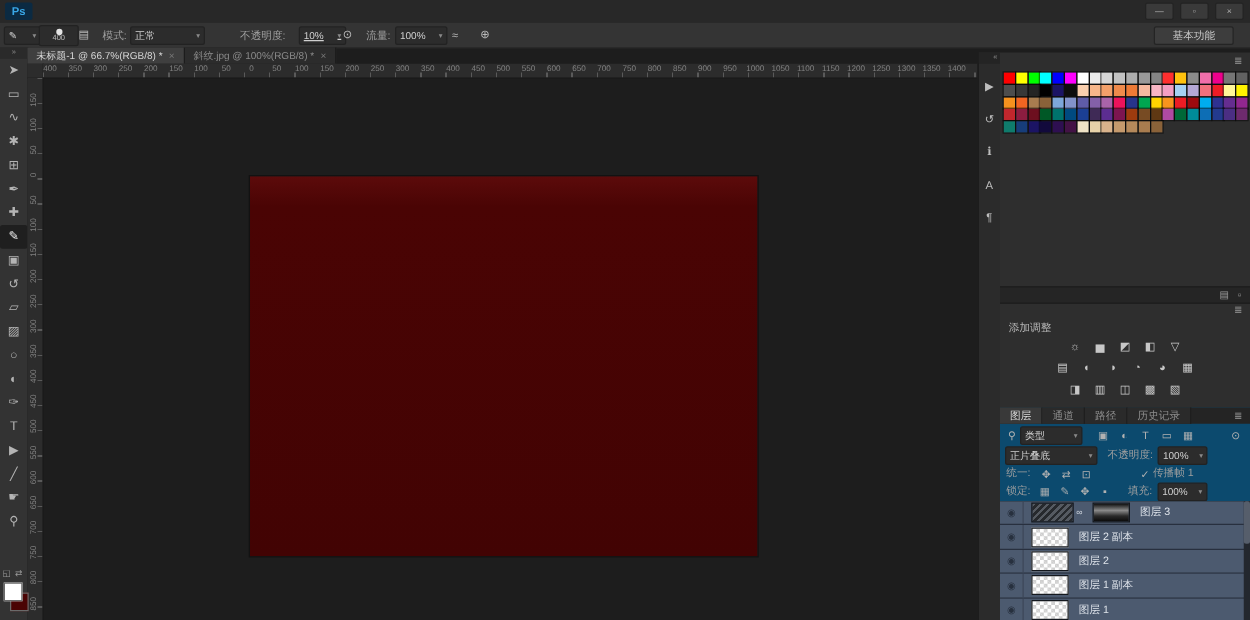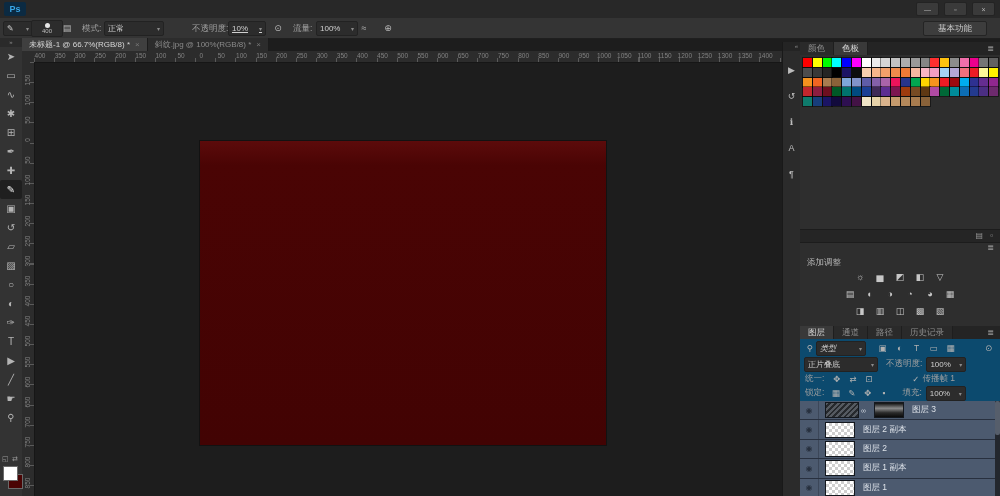--- a/index.html
+++ b/index.html
@@ -122,21 +122,21 @@
       <span class="bdot"></span>
       <span class="bsz">400</span>
     </div>
     <div class="oic" style="left:59px;">▤</div>
     <span class="olbl" style="left:82px;">模式:</span>
     <div class="obox" style="left:104px;width:52px;">
       <span>正常</span>
       <span class="dd">▾</span>
     </div>
     <span class="olbl" style="left:192px;">不透明度:</span>
-    <div class="obox" style="left:228px;width:30px;text-decoration:underline;">
+    <div class="obox" style="left:239px;width:30px;text-decoration:underline;">
       <span>10%</span>
       <span class="dd">▾</span>
     </div>
     <div class="oic" style="left:270px;">⊙</div>
     <span class="olbl" style="left:293px;">流量:</span>
     <div class="obox" style="left:316px;width:34px;">
       <span>100%</span>
       <span class="dd">▾</span>
     </div>
     <div class="oic" style="left:356px;">≈</div>
@@ -263,24 +263,20 @@
         <div class="dock-ico">↺</div>
         <div class="dock-ico">ℹ</div>
         <div class="dock-ico">A</div>
         <div class="dock-ico">¶</div>
       </div>
   </div>
 
   <div id="rightcol" class="abs">
 
     <div class="panel" style="top:0;height:187px;">
-      <div class="ptabbar" id="swatch-tabs">
-          <span class="ptab">颜色</span>
-          <span class="ptab on">色板</span>
-        </div>
       <span class="pmenu abs" style="right:2px;top:0;">≣</span>
       <div id="swatch-grid">
           <div class="sw" style="background: rgb(255, 0, 0);"></div>
           <div class="sw" style="background: rgb(255, 255, 0);"></div>
           <div class="sw" style="background: rgb(0, 255, 0);"></div>
           <div class="sw" style="background: rgb(0, 255, 255);"></div>
           <div class="sw" style="background: rgb(0, 0, 255);"></div>
           <div class="sw" style="background: rgb(255, 0, 255);"></div>
           <div class="sw" style="background: rgb(255, 255, 255);"></div>
           <div class="sw" style="background: rgb(235, 235, 235);"></div>
@@ -410,21 +406,21 @@
       <div class="ptabbar" id="layer-tabs">
           <span class="ptab on">图层</span>
           <span class="ptab">通道</span>
           <span class="ptab">路径</span>
           <span class="ptab">历史记录</span>
         </div>
       <span class="pmenu abs" style="right:2px;top:0;">≣</span>
 
       <div class="lrow" style="top:15px;">
         <span class="lico" style="margin-left:3px;">⚲</span>
-        <div class="fld" style="width:42px;font-style:italic;">
+        <div class="fld" style="width:42px;">
           <span>类型</span>
           <span class="dd">▾</span>
         </div>
         <div id="filter-icons" style="display:flex;margin-left:10px;gap:4px;">
             <span class="lico">▣</span>
             <span class="lico">◐</span>
             <span class="lico">T</span>
             <span class="lico">▭</span>
             <span class="lico">▦</span>
           </div>

